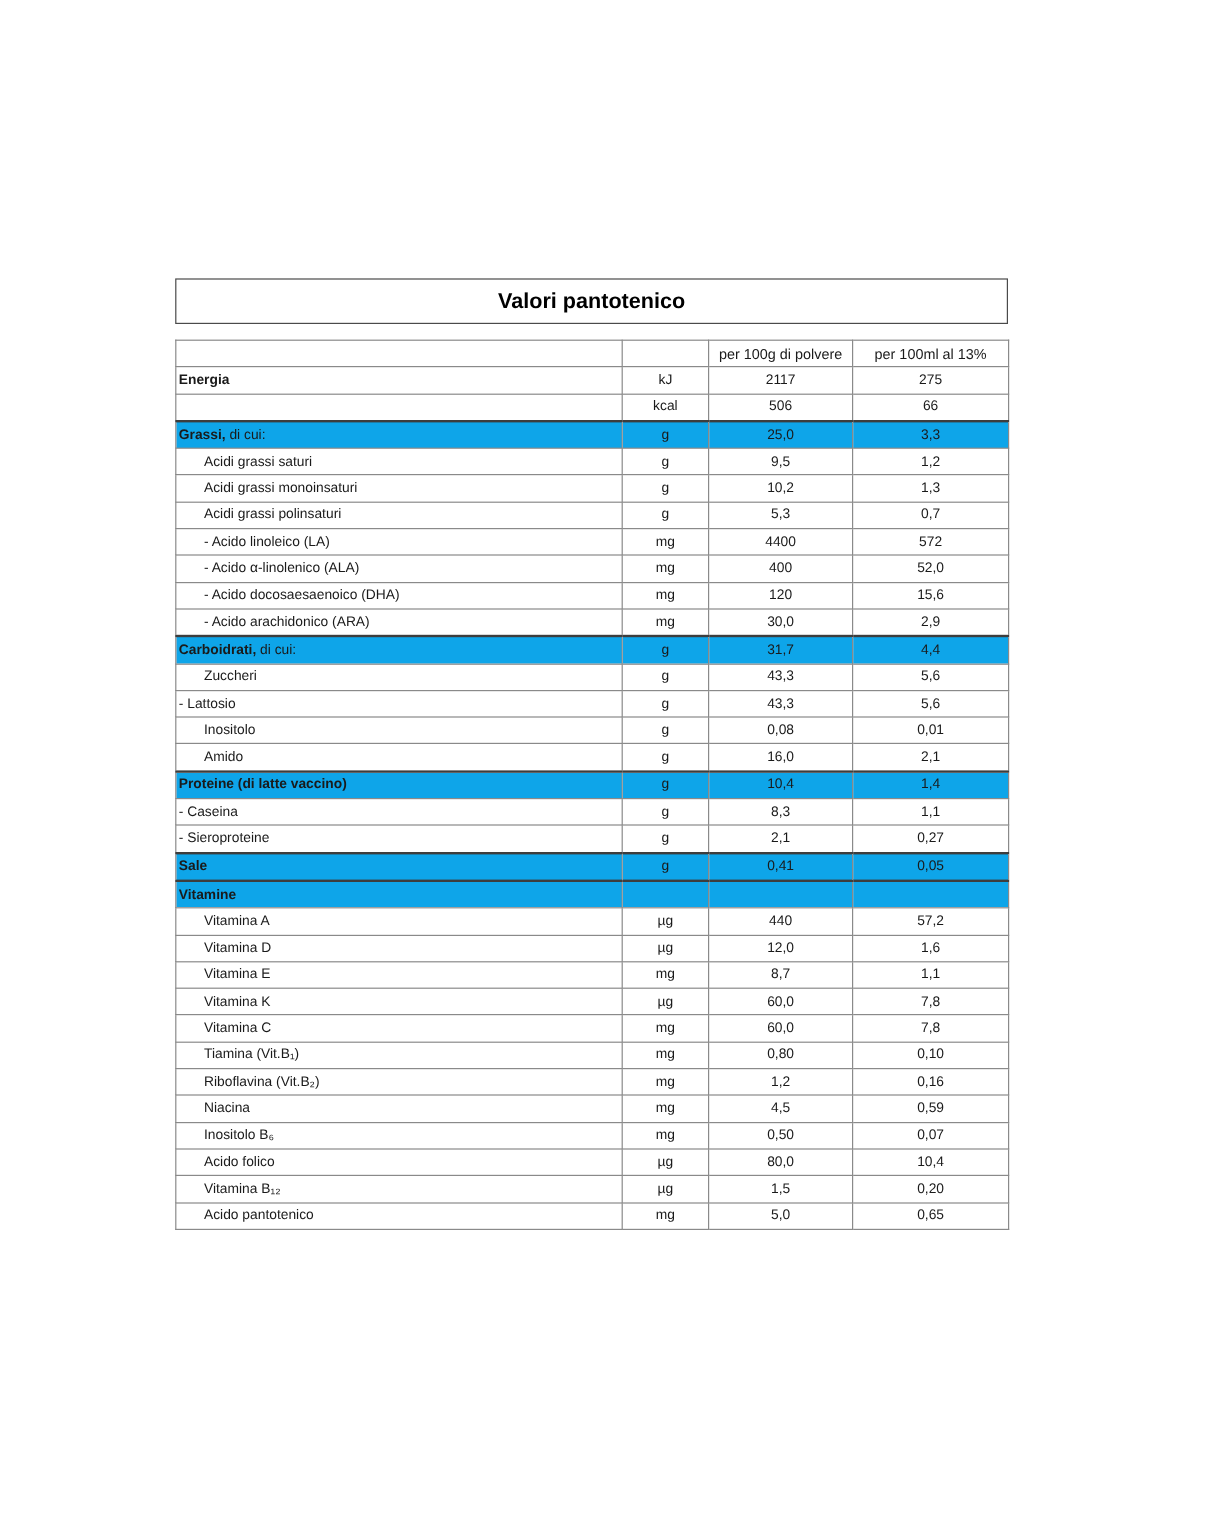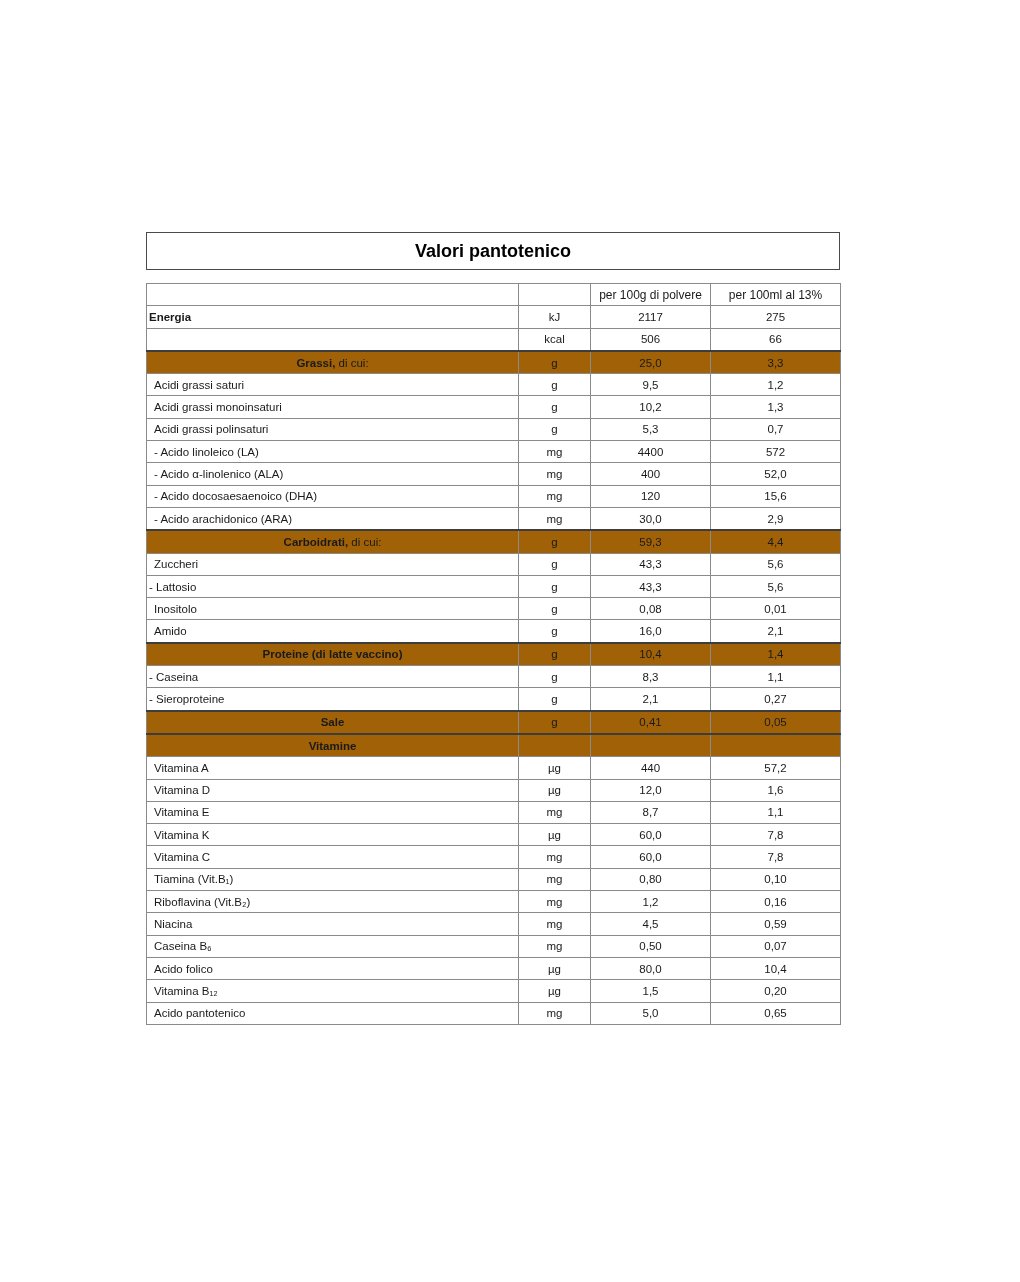--- a/index.html
+++ b/index.html
@@ -17,23 +17,23 @@
     position:absolute;left:146px;top:283px;width:694px;
     border-collapse:collapse;table-layout:fixed;font-size:11.5px;color:#1a1a1a;
   }
   table.nutri-table td,table.nutri-table th{
     border:1px solid #8a8a8a;height:21.3px;padding:0 2px;
     font-weight:400;overflow:hidden;white-space:nowrap;background:#ffffff;
   }
   th.h-col{text-align:center;font-size:12px;}
   td.empty-cell,th.empty-cell{border:none;background:#ffffff;}
   tr.heavy td{border-top:2px solid #3d3d3d;}
-  tr.shaded td{background:#a16207;text-align:center;}
+  tr.shaded td{background:#0ea5e9;}
   td.c-label{text-align:left;padding-left:5px;}
-  td.c-label.ind1{padding-left:7px;margin-left:48px;}
+  td.c-label.ind1{padding-left:23px;margin-left:48px;}
   td.c-label.ind2{}
   td.c-unit,td.c-val{text-align:center;}
   .b{font-weight:700;}
 </style>
 </head>
 <body>
 
 <div class="page">
 
   <div class="title-box">
@@ -112,21 +112,21 @@
         </tr>
         <tr class="">
           <td class="c-label ind1"><span class="b"></span><span>- Acido arachidonico (ARA)</span></td>
           <td class="c-unit">mg</td>
           <td class="c-val">30,0</td>
           <td class="c-val">2,9</td>
         </tr>
         <tr class="shaded heavy">
           <td class="c-label ind0"><span class="b">Carboidrati,</span><span> di cui:</span></td>
           <td class="c-unit">g</td>
-          <td class="c-val">59,3</td>
+          <td class="c-val">31,7</td>
           <td class="c-val">4,4</td>
         </tr>
         <tr class="">
           <td class="c-label ind1"><span class="b"></span><span>Zuccheri</span></td>
           <td class="c-unit">g</td>
           <td class="c-val">43,3</td>
           <td class="c-val">5,6</td>
         </tr>
         <tr class="">
           <td class="c-label ind2"><span class="b"></span><span>- Lattosio</span></td>
@@ -218,21 +218,21 @@
           <td class="c-val">1,2</td>
           <td class="c-val">0,16</td>
         </tr>
         <tr class="">
           <td class="c-label ind1"><span class="b"></span><span>Niacina</span></td>
           <td class="c-unit">mg</td>
           <td class="c-val">4,5</td>
           <td class="c-val">0,59</td>
         </tr>
         <tr class="">
-          <td class="c-label ind1"><span class="b"></span><span>Caseina B₆</span></td>
+          <td class="c-label ind1"><span class="b"></span><span>Inositolo B₆</span></td>
           <td class="c-unit">mg</td>
           <td class="c-val">0,50</td>
           <td class="c-val">0,07</td>
         </tr>
         <tr class="">
           <td class="c-label ind1"><span class="b"></span><span>Acido folico</span></td>
           <td class="c-unit">µg</td>
           <td class="c-val">80,0</td>
           <td class="c-val">10,4</td>
         </tr>

